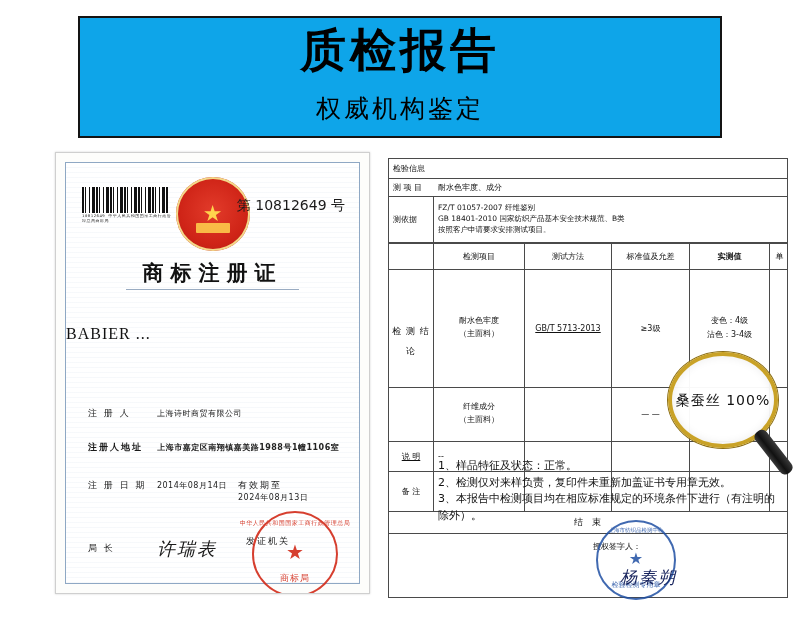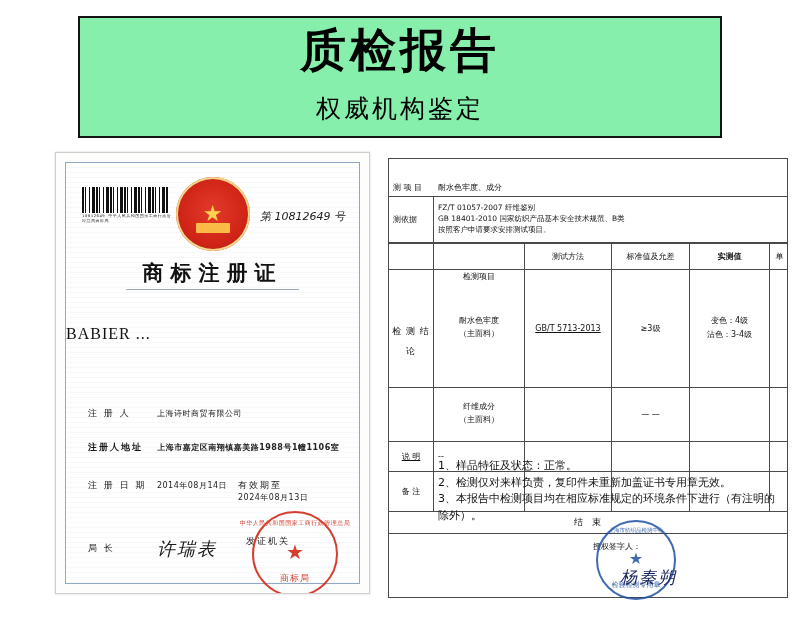--- a/index.html
+++ b/index.html
@@ -16,21 +16,21 @@
     overflow: hidden;
     background: #fff;
   }
 
   
   .header {
     position: absolute;
     left: 78px; top: 16px;
     width: 644px; height: 122px;
     border: 2px solid #141414;
-    background: #86efac;
+    background: #0ea5e9;
   }
   .header-title {
     position: absolute;
     left: 0; right: 0; top: 6px;
     text-align: center;
     font-size: 46px;
     font-weight: bold;
     letter-spacing: 4px;
     line-height: 1.15;
     color: #000;
@@ -103,26 +103,25 @@
     position: absolute;
     left: 50%; top: 46px;
     transform: translateX(-50%);
     width: 34px; height: 10px;
     background: #ffd34d;
     opacity: 0.85;
     border-radius: 1px;
   }
   .cert-no {
     position: absolute;
-    right: 14px; top: 46px;
-    font-size: 11px;
+    right: 14px; top: 34px;
+    font-size: 14px;
     color: #1a1a1a;
     font-family: "DejaVu Sans", sans-serif;
     white-space: nowrap;
-    font-style: italic;
   }
   .cert-title {
     position: absolute;
     left: 0; right: 0; top: 96px;
     text-align: center;
     font-size: 21px;
     letter-spacing: 7px;
     font-weight: bold;
     color: #111;
     font-family: "DejaVu Sans", sans-serif;
@@ -408,20 +407,23 @@
       <div class="cert-seal">
         <div class="seal-top">中华人民共和国国家工商行政管理总局</div>
         <div class="star2">★</div>
         <div class="seal-bottom">商标局</div>
       </div>
     </div>
   </div>
 
   <div class="report">
 
+    <div class="r-row" style="top:0; height:20px;">
+      <div class="r-cell" style="left:0; width:400px;">检验信息</div>
+    </div>
 
     <div class="r-row" style="top:20px; height:18px;">
       <div class="r-cell" style="left:0; width:44px;">测 项 目</div>
       <div class="vline" style="left:44px; top:20px; height:18px;"></div>
       <div class="r-cell" style="left:45px; width:355px;">耐水色牢度、成分</div>
     </div>
 
     <div class="r-row" style="top:38px; height:46px;">
       <div class="r-cell" style="left:0; width:44px;">测依据</div>
       <div class="r-cell small" style="left:45px; width:355px; align-items:center; line-height:1.45;">FZ/T 01057-2007 纤维鉴别
@@ -440,21 +442,21 @@
     <div class="hline" style="top:228px;"></div>
     <div class="hline" style="top:282px;"></div>
     <div class="hline" style="top:312px;"></div>
     <div class="hline" style="top:352px;"></div>
     <div class="hline" style="top:84px;"></div>
 
     <div class="r-label-v" style="left:0; top:84px; width:44px; height:198px;text-align:center;">
       <span style="white-space:pre-line; line-height:2.2;">检 测 结 论</span>
     </div>
 
-    <div class="r-cell center" style="left:45px; width:90px; top:84px; height:26px;margin-top:20px;">检测项目</div>
+    <div class="r-cell center" style="left:45px; width:90px; top:84px; height:26px;">检测项目</div>
     <div class="r-cell center" style="left:136px; width:86px; top:84px; height:26px;">测试方法</div>
     <div class="r-cell center" style="left:223px; width:77px; top:84px; height:26px;text-align:right;">标准值及允差</div>
     <div class="r-cell center" style="left:301px; width:79px; top:84px; height:26px;font-weight:bold;">实测值</div>
     <div class="r-cell center" style="left:381px; width:19px; top:84px; height:26px;">单</div>
 
     <div class="r-cell center" style="left:45px; width:90px; top:110px; height:118px; line-height:1.6;">耐水色牢度
 （主面料）</div>
     <div class="r-cell center" style="left:136px; width:86px; top:110px; height:118px;text-decoration:underline;">GB/T 5713-2013</div>
     <div class="r-cell center" style="left:223px; width:77px; top:110px; height:118px;">≥3级</div>
     <div class="r-cell center" style="left:301px; width:79px; top:110px; height:118px; line-height:1.7;">变色：4级
@@ -472,20 +474,26 @@
     <div class="r-cell tiny" style="left:45px; width:355px; top:312px; height:40px; line-height:1.5;">1、样品特征及状态：正常。
 2、检测仅对来样负责，复印件未重新加盖证书专用章无效。
 3、本报告中检测项目均在相应标准规定的环境条件下进行（有注明的除外）。</div>
 
     <div class="r-cell center" style="left:0; width:400px; top:352px; height:22px; font-size:9px; letter-spacing:3px;">结 束</div>
     <div class="hline" style="top:374px;"></div>
 
     <div class="r-cell" style="left:200px; width:200px; top:378px; height:18px; font-size:8px;">授权签字人：</div>
   </div>
 
+  <div class="magnifier">
+    <div class="lens">
+      <div class="lens-text">桑蚕丝 100%</div>
+    </div>
+    <div class="handle"></div>
+  </div>
 
   <div class="sign-seal">
     <div class="s-top">上海市纺织品检测中心</div>
     <div class="s-star">★</div>
     <div class="s-bot">检验检测专用章</div>
   </div>
   <div class="hand-sign">杨秦朔</div>
 
 </div>
 

